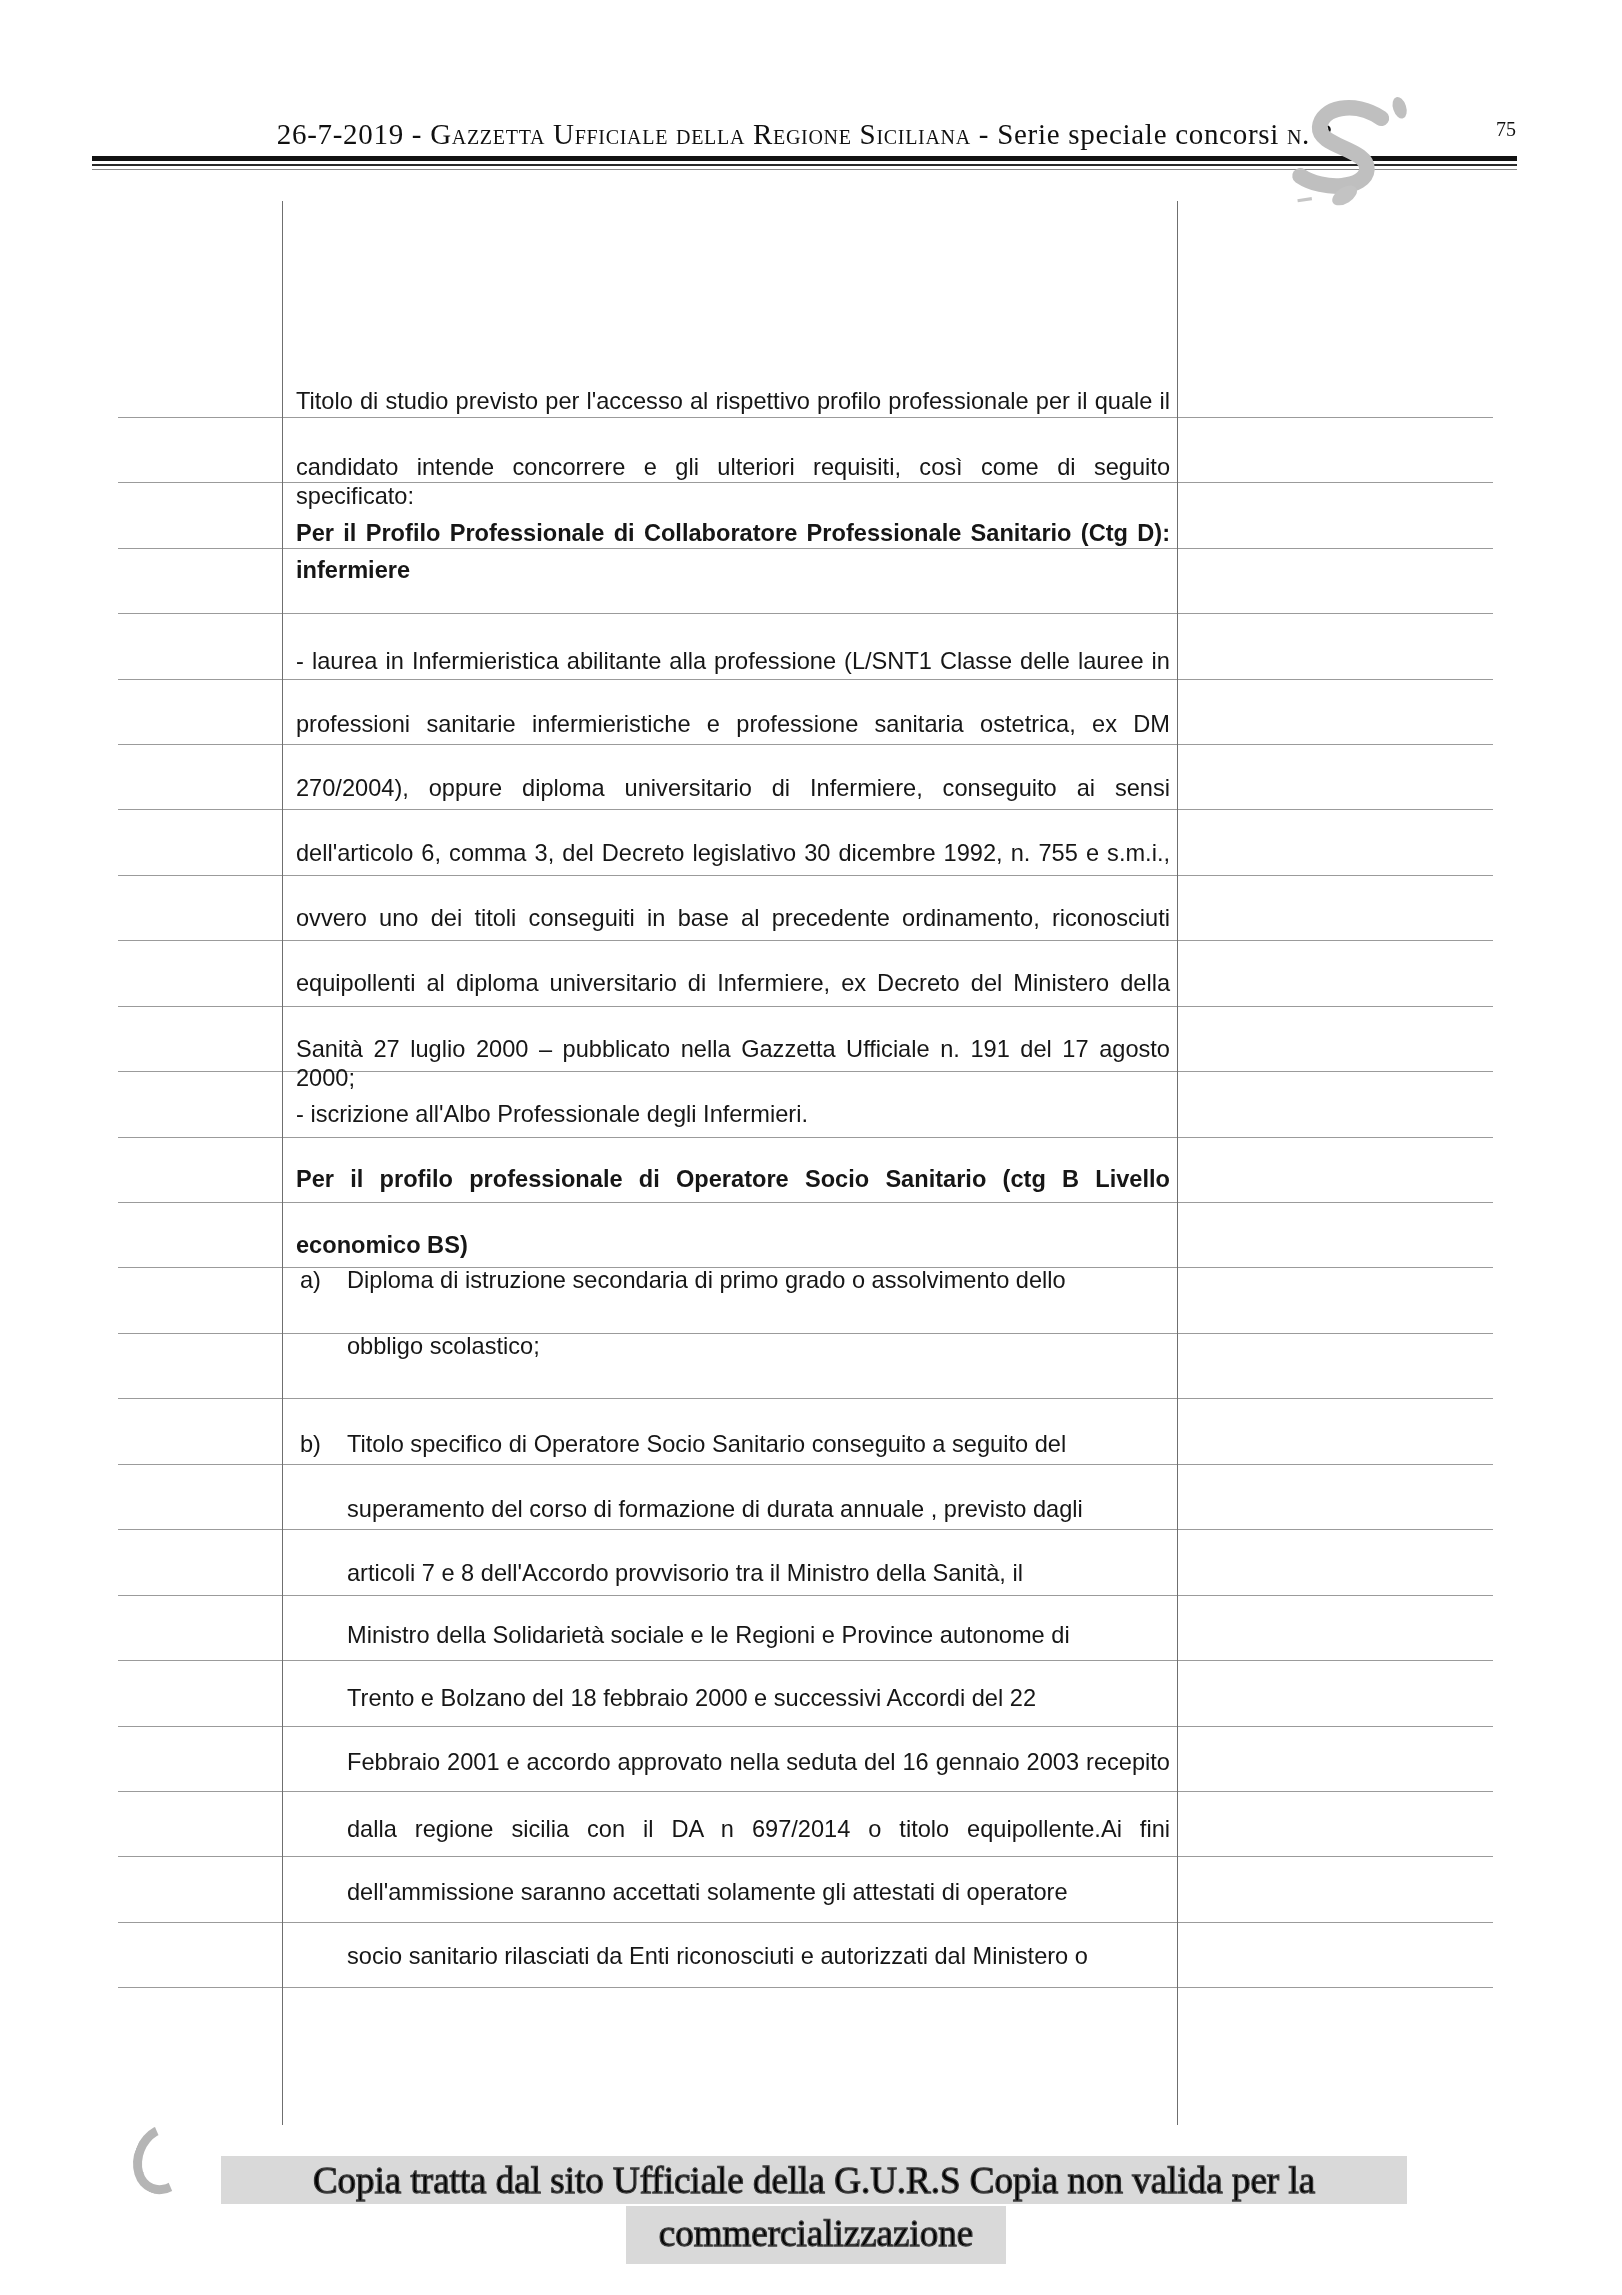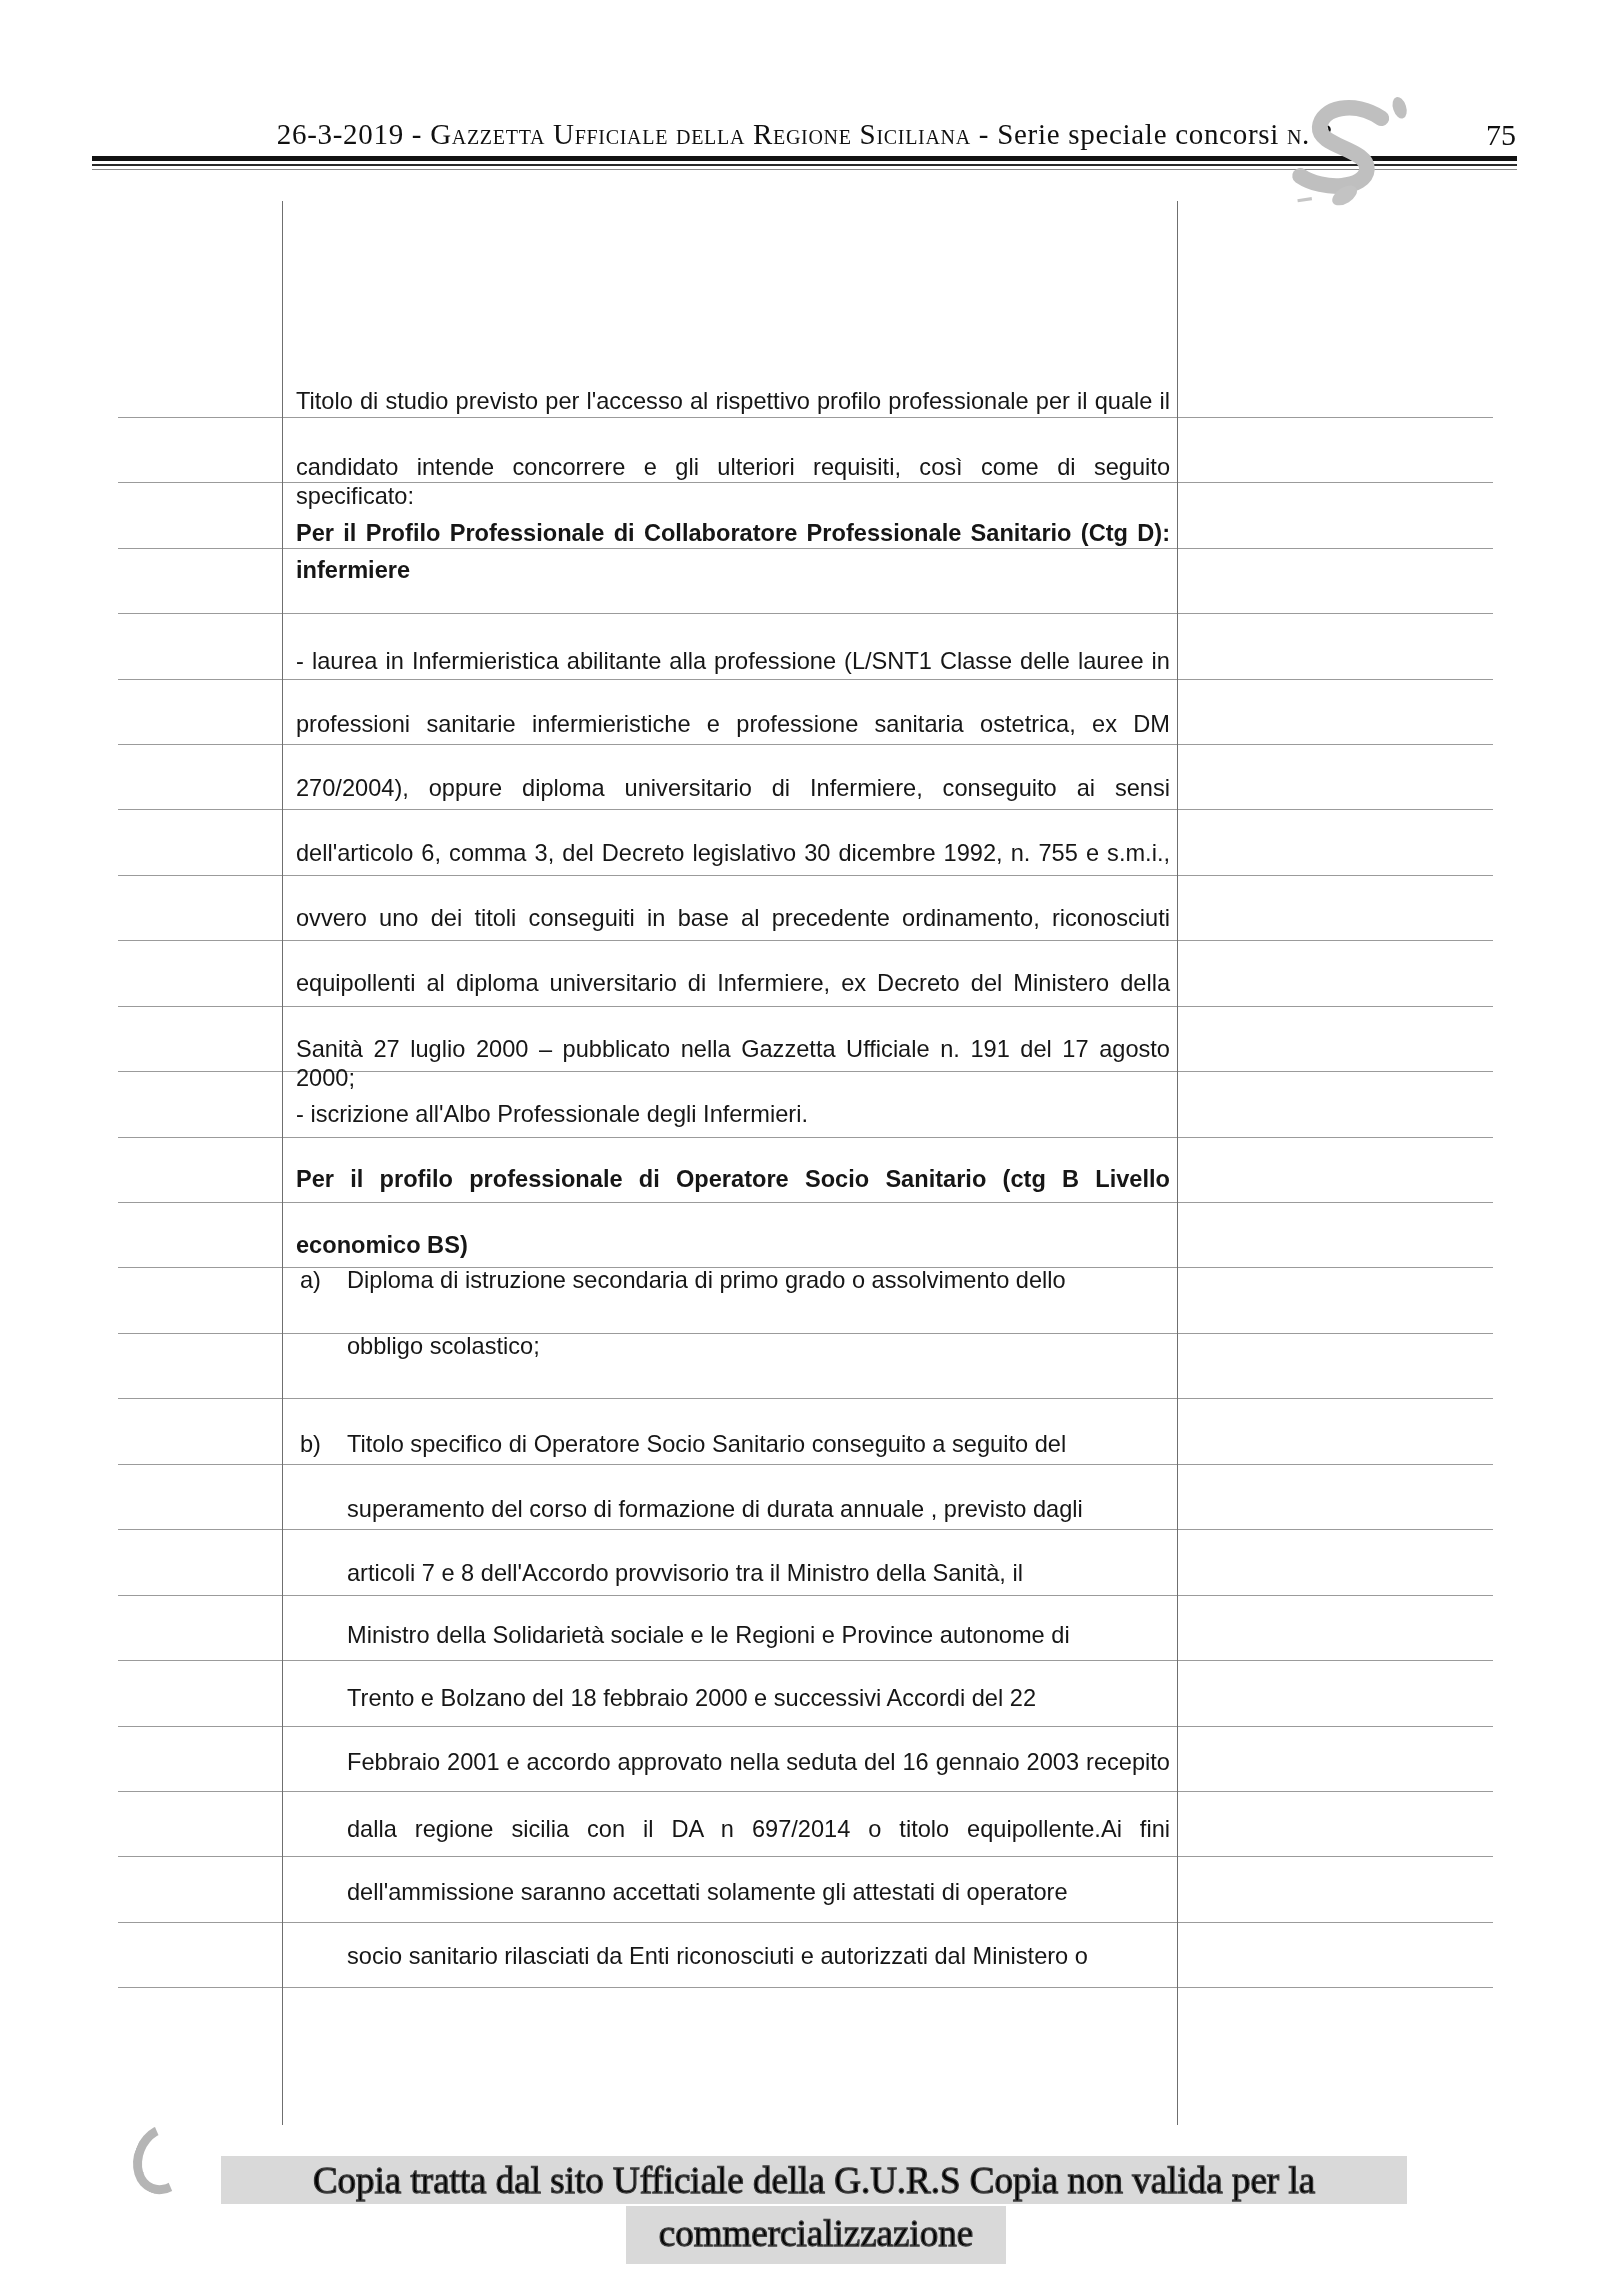--- a/index.html
+++ b/index.html
@@ -9,21 +9,21 @@
   }
   
   .masthead{
     position:absolute;top:118px;left:105px;width:1400px;text-align:center;
     font-family:"Liberation Serif",serif;font-size:29px;color:#101010;
     letter-spacing:0.7px;white-space:nowrap;
   }
   .masthead .sc{font-variant:small-caps;text-align:right;}
   .pagenum{
     position:absolute;top:118px;left:1427px;width:89px;text-align:right;
-    font-family:"Liberation Serif",serif;font-size:30px;color:#101010;
+    font-family:"Liberation Serif",serif;font-size:20px;color:#101010;
   }
   .rule-thick{position:absolute;left:92px;top:156px;width:1425px;height:4.6px;background:#121212;}
   .rule-thin {position:absolute;left:92px;top:164px;width:1425px;height:2px;background:#2a2a2a;}
   .rule-hair {position:absolute;left:92px;top:169px;width:1425px;height:0.7px;background:#8a8a8a;}
 
   
   .rule{position:absolute;left:118px;width:1375px;height:1.3px;background:#9b9b9b;}
   .vline{position:absolute;top:201px;width:1.3px;height:1924px;background:#6f6f6f;}
   .vline.left{left:282px;}
   .vline.right{left:1177px;}
@@ -53,21 +53,21 @@
     -webkit-text-stroke:1.3px #3c3c3c;text-shadow:0 0 0.7px #666;
     white-space:nowrap;
   }
   .fbar1{left:221px;top:2156px;width:1186px;height:48px;font-size:37px;line-height:50px;}
   .fbar2{left:626px;top:2206px;width:380px;height:58px;font-size:37px;line-height:56px;}
 </style>
 </head>
 <body>
 
 <div class="masthead">
-  <span>26-3-2019 - </span><span class="sc">Gazzetta Ufficiale della Regione Siciliana</span><span> - Serie speciale concorsi </span><span class="sc">n. 8</span>
+  <span>26-7-2019 - </span><span class="sc">Gazzetta Ufficiale della Regione Siciliana</span><span> - Serie speciale concorsi </span><span class="sc">n. 8</span>
 </div>
 <div class="pagenum">75</div>
 <div class="rule-thick"></div>
 <div class="rule-thin"></div>
 <div class="rule-hair"></div>
 
 <svg class="wm-sig" width="249" height="131" viewBox="0 0 380 200">
   <path d="M 150 40 C 108 12 58 24 56 54 C 54 84 130 86 128 118 C 126 148 62 152 26 128" fill="none" stroke="#bfbfbf" stroke-width="24" stroke-linecap="round"></path>
   <ellipse cx="178" cy="24" rx="10" ry="17" fill="#bfbfbf" transform="rotate(-18 178 24)"></ellipse>
   <ellipse cx="94" cy="158" rx="21" ry="12" fill="#c3c3c3" transform="rotate(-32 94 158)"></ellipse>

